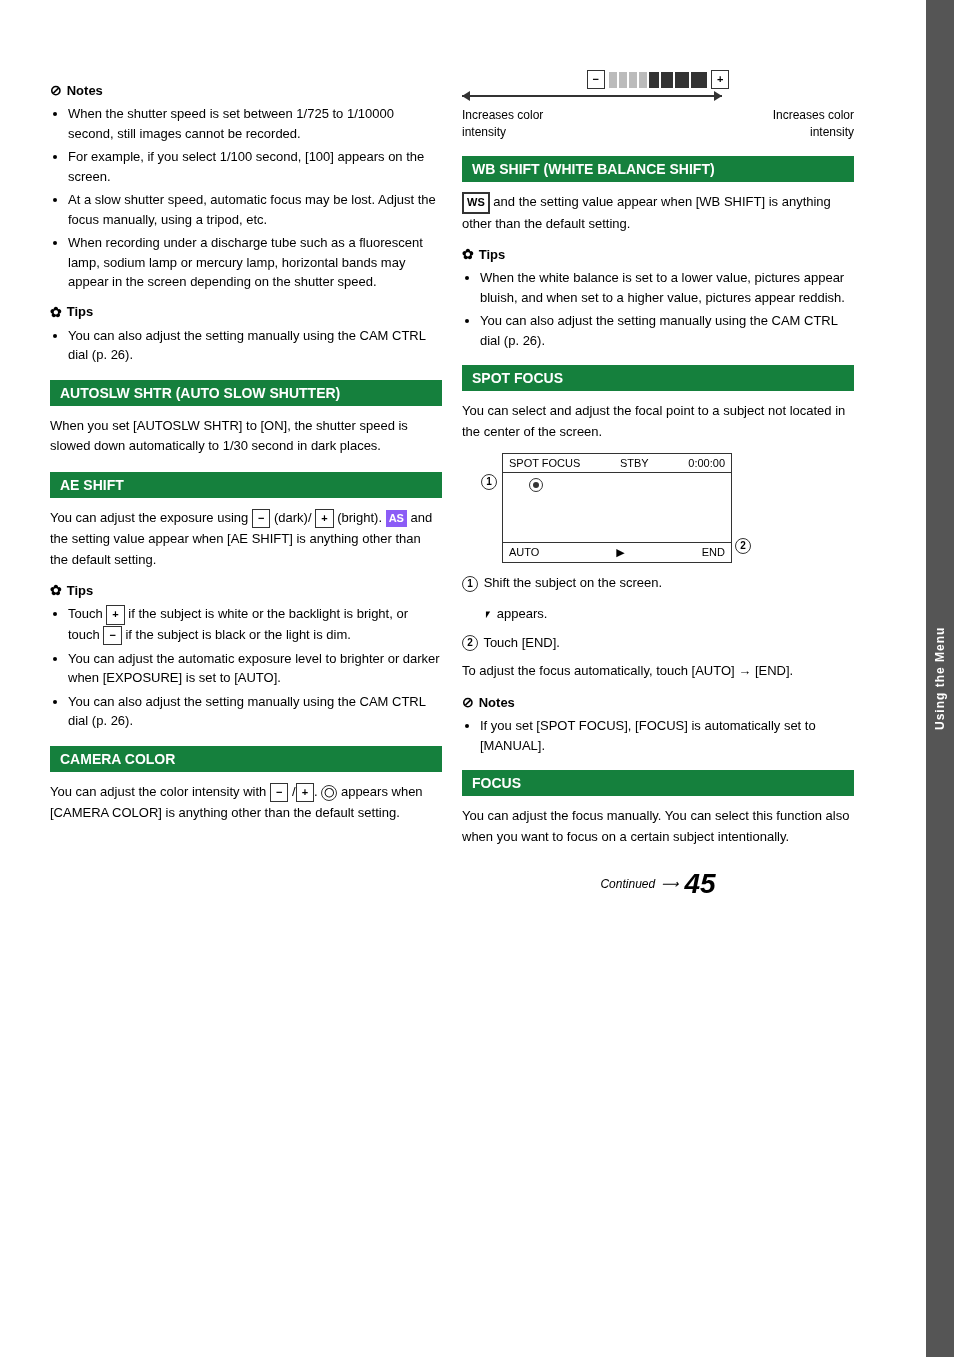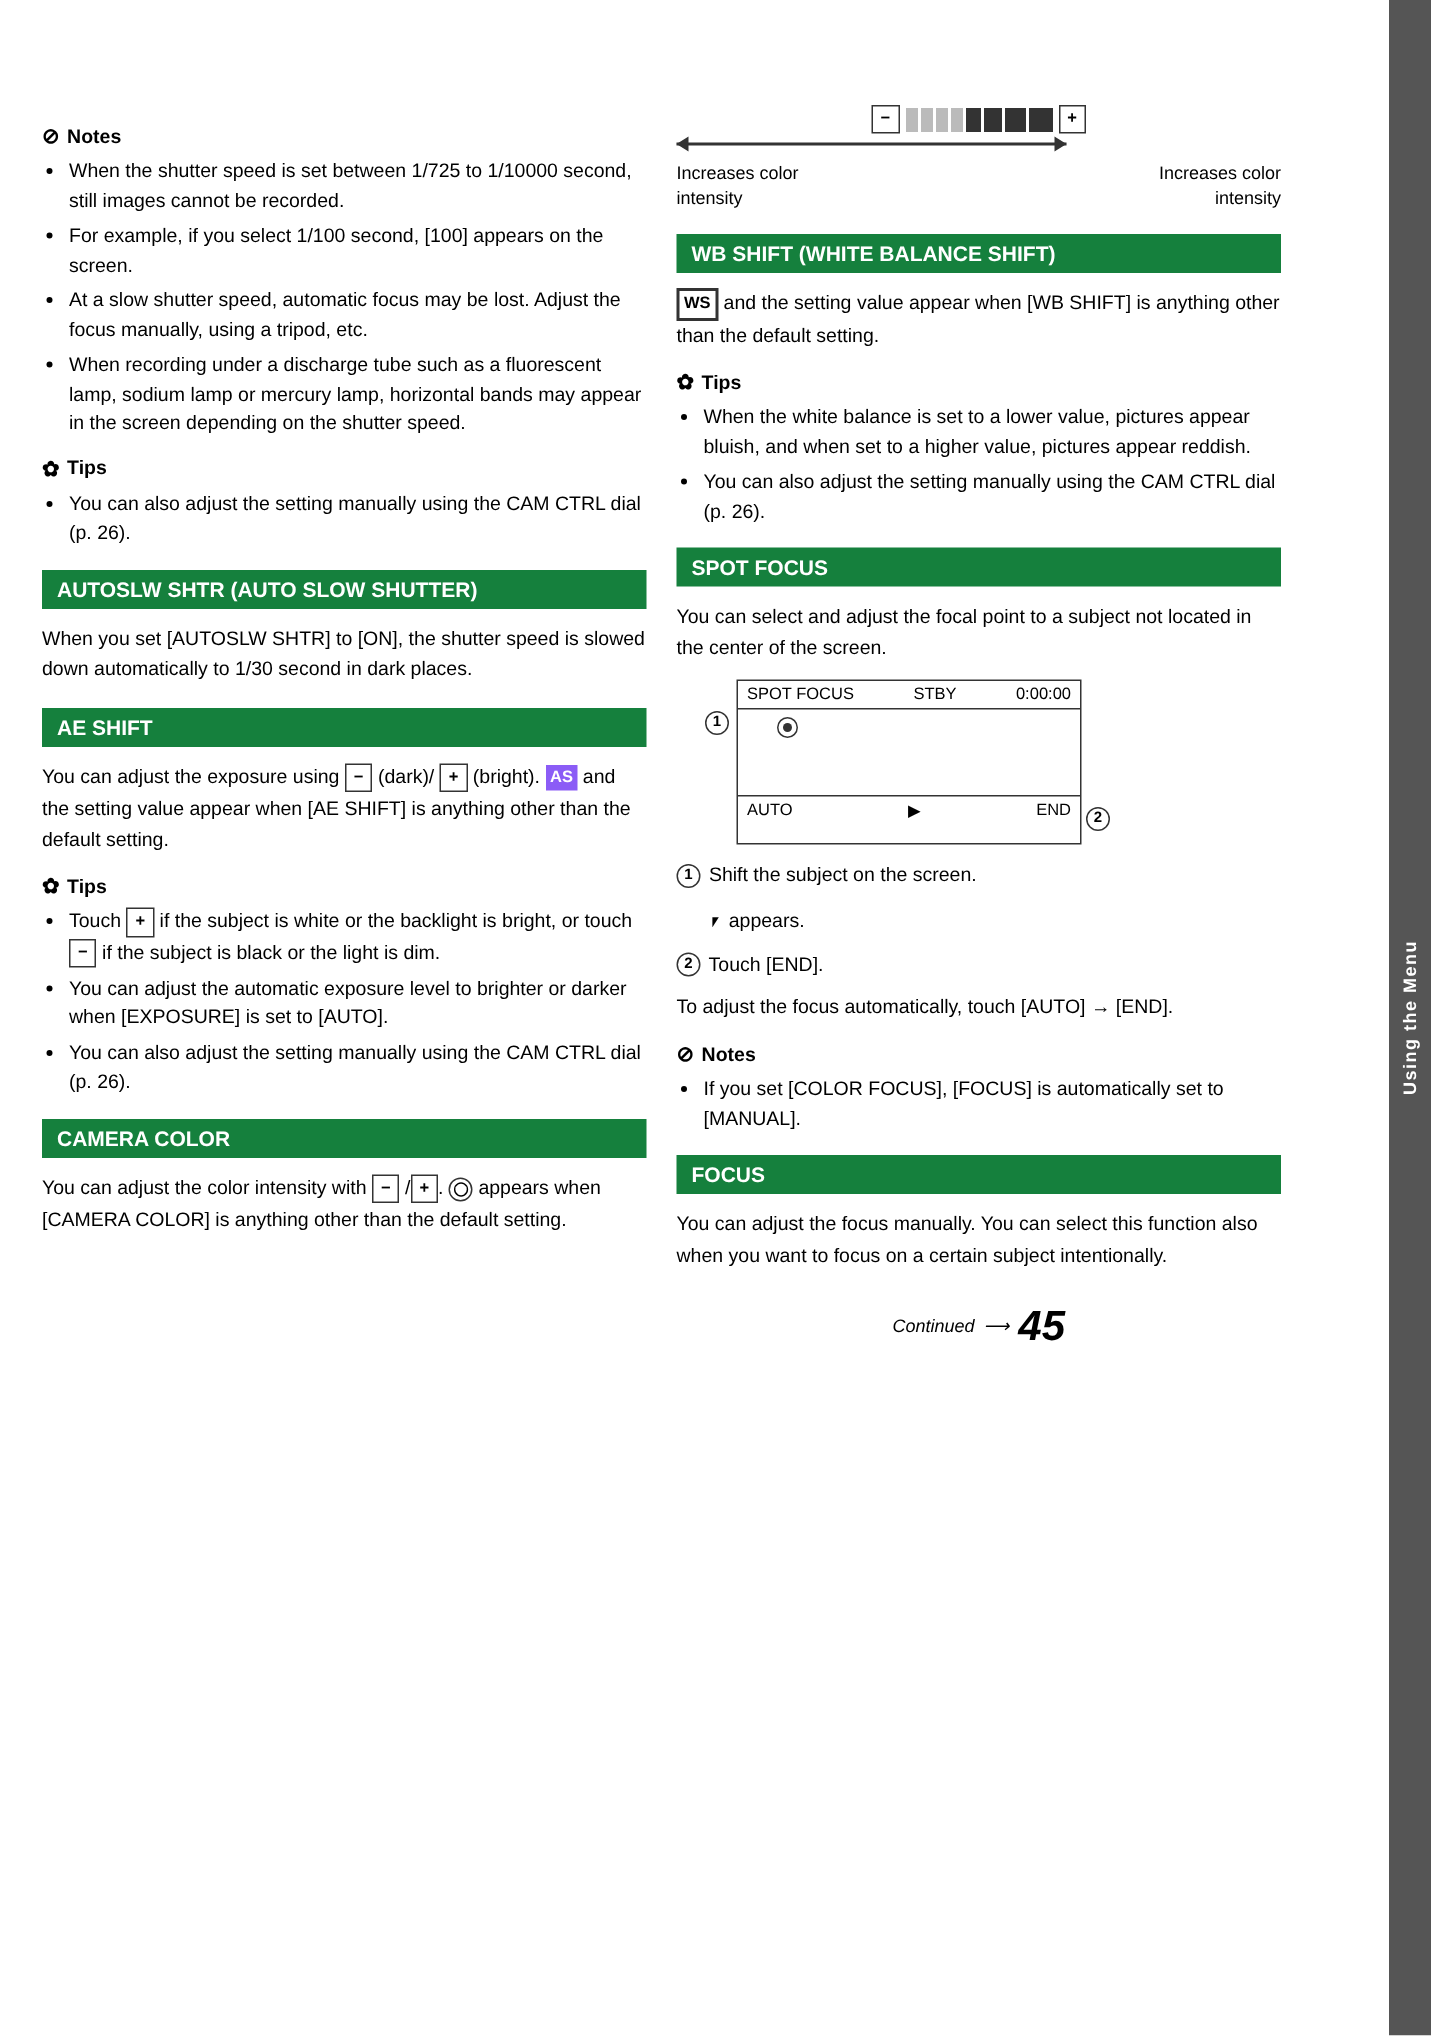--- a/index.html
+++ b/index.html
@@ -33,21 +33,21 @@
       color: white;
       font-size: 12px;
       font-weight: bold;
       letter-spacing: 1px;
       transform: rotate(180deg);
       padding: 20px 0;
     }
     .main-content {
       display: flex;
       width: 884px;
-      padding: 30px 30px 30px 28px;
+      padding: 30px 30px 30px 50px;
       gap: 20px;
     }
     .left-col {
       flex: 1;
       max-width: 430px;
     }
     .right-col {
       flex: 1;
       max-width: 430px;
     }
@@ -200,21 +200,21 @@
       position: absolute;
       top: 24px;
       left: 26px;
       width: 14px;
       height: 14px;
       border: 1.5px solid #333;
       border-radius: 50%;
     }
     .spot-focus-bottom {
       position: absolute;
-      bottom: 12px;
+      bottom: 0;
       left: 0;
       right: 0;
       display: flex;
       justify-content: space-between;
       padding: 3px 6px;
       border-top: 1px solid #333;
       font-size: 11px;
     }
     .circle-num {
       display: inline-flex;
@@ -441,21 +441,21 @@
         <span> </span>
         <span>→</span>
         <span>[END].</span>
       </p>
 
       <h3 class="notes-heading">
         <span class="icon-notes"></span>
         <span>Notes</span>
       </h3>
       <ul>
-        <li>If you set [COLOR FOCUS], [FOCUS] is automatically set to [MANUAL].</li>
+        <li>If you set [SPOT FOCUS], [FOCUS] is automatically set to [MANUAL].</li>
       </ul>
 
       <div class="section-header">
         <span>FOCUS</span>
       </div>
       <p>You can adjust the focus manually. You can select this function also when you want to focus on a certain subject intentionally.</p>
 
       <div class="continued-line">
         <em>Continued</em>
         <span>⟶</span>

